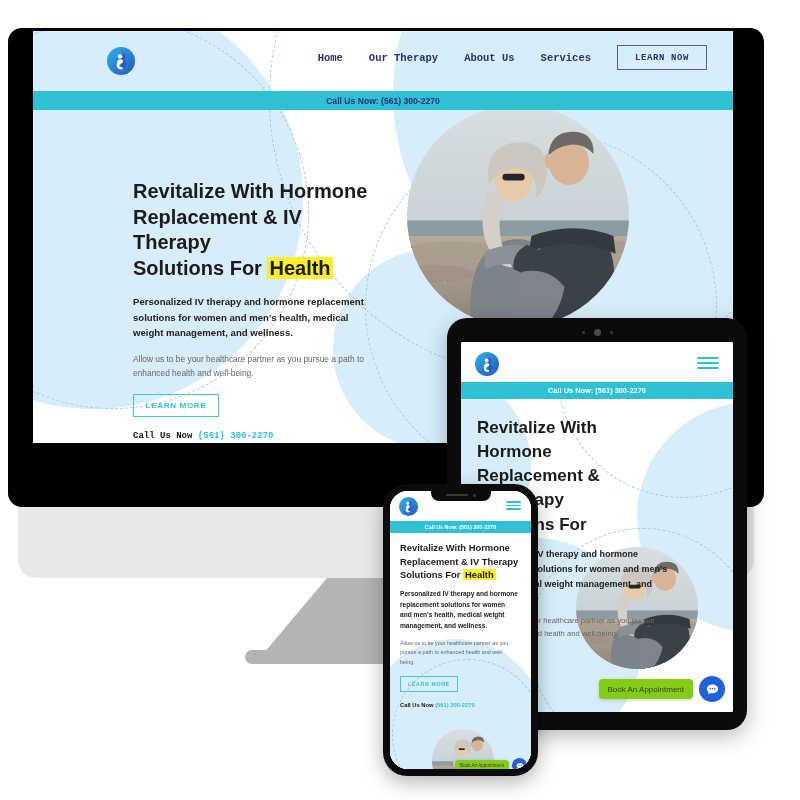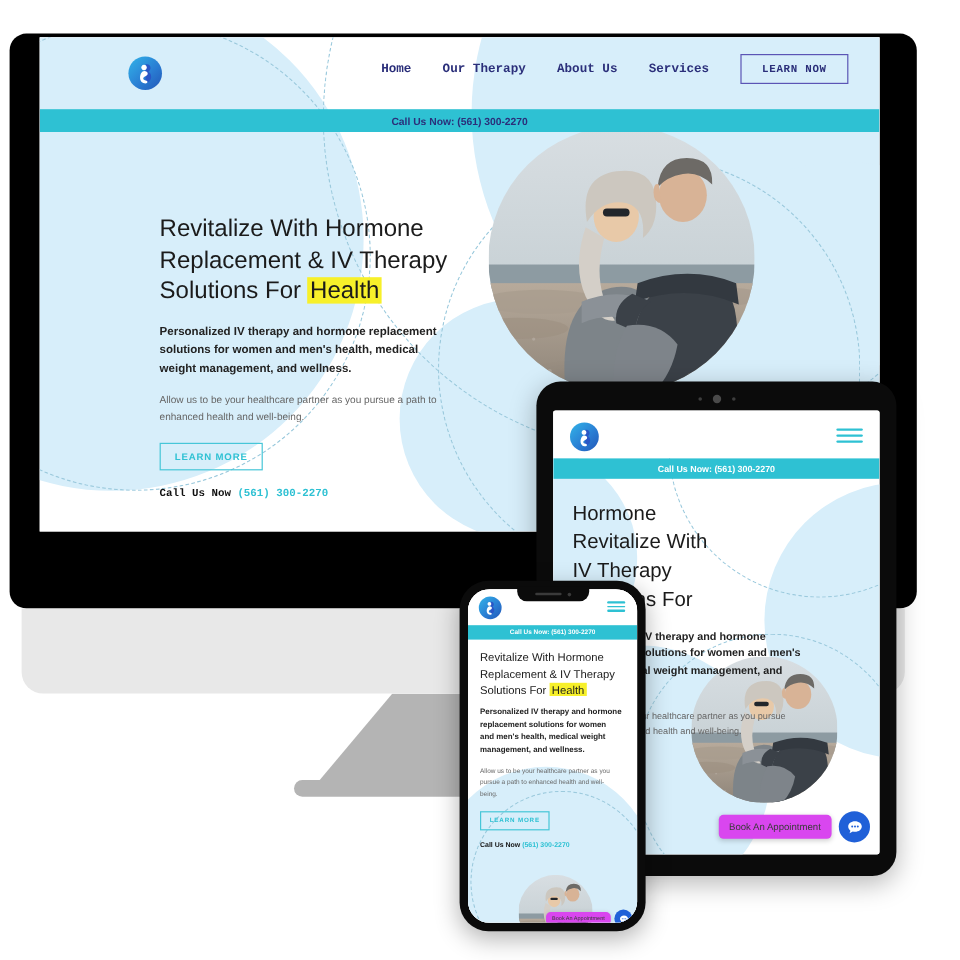--- a/index.html
+++ b/index.html
@@ -60,21 +60,21 @@
 
   
   .callbar{
     position:absolute;left:0;right:0;background:#2ec1d3;
     display:flex;align-items:center;justify-content:center;
     color:#2b2f7a;font-weight:bold;white-space:nowrap;
   }
   .callbar.on-white{color:#ffffff;}
 
   
-  .h1{color:#1b1b1b;font-weight:normal;line-height:1.28;}
+  .h1{color:#1b1b1b;font-weight:bold;line-height:1.28;}
   .hl{background:#f7f02a;padding:0 2px;}
   .lede{color:#222;font-weight:bold;}
   .sub{color:#666;}
   .learn{
     border:1.3px solid #46c6d8;color:#2ec1d3;
     display:inline-flex;align-items:center;justify-content:center;
     letter-spacing:.7px;white-space:nowrap;
   }
   .callnow{color:#111;font-weight:bold;white-space:nowrap;}
   .callnow .num{color:#2ec1d3;font-weight:bold;}
@@ -116,21 +116,21 @@
   .phone-notch .sp{width:22px;height:2px;border-radius:1px;background:#3a3a3a;}
   .phone-notch .cm{width:3px;height:3px;border-radius:50%;background:#3a3a3a;}
   .phone-screen{
     position:absolute;left:7px;top:7px;width:141px;height:278px;
     background:#ffffff;overflow:hidden;border-radius:18px;
   }
 
   
   .chatwrap{position:absolute;display:flex;align-items:center;}
   .chatlabel{
-    background:#d946ef;border-radius:4px;color:#3b3b3b;white-space:nowrap;
+    background:#84cc16;border-radius:4px;color:#3b3b3b;white-space:nowrap;
     box-shadow:0 1px 4px rgba(0,0,0,.18);display:flex;align-items:center;
   }
   .chatbtn{
     border-radius:50%;background:#2060d8;display:flex;
     align-items:center;justify-content:center;color:#fff;
   }
 </style>
 </head>
 <body>
 
@@ -306,22 +306,23 @@
               <i style="height:2px;"></i>
                 <i style="height:2px;"></i>
                 <i style="height:2px;"></i>
             </div>
           </div>
 
           <div class="callbar on-white" style="top:40px;height:17px;font-size:7.4px;">Call Us Now: (561) 300-2270</div>
 
           <div style="position:absolute;left:16px;top:74px;width:230px;">
             <div class="h1" style="font-size:17px;line-height:1.42;">
+              <div>Revitalize With</div>
               <div>Hormone</div>
-              <div>Revitalize With</div>
+              <div>Replacement &amp;</div>
               <div>IV Therapy</div>
               <div>Solutions For</div>
             </div>
             <div class="lede" style="margin-top:10px;font-size:9px;line-height:1.66;width:200px;">Personalized IV therapy and hormone replacement solutions for women and men's health, medical weight management, and wellness.</div>
             <div class="sub" style="margin-top:9px;font-size:7.6px;line-height:1.7;width:182px;">Allow us to be your healthcare partner as you pursue a path to enhanced health and well-being.</div>
             <div class="callnow" style="margin-top:22px;font-size:8.4px;">
               <span class="num">(561) 300-2270</span>
             </div>
           </div>
 

